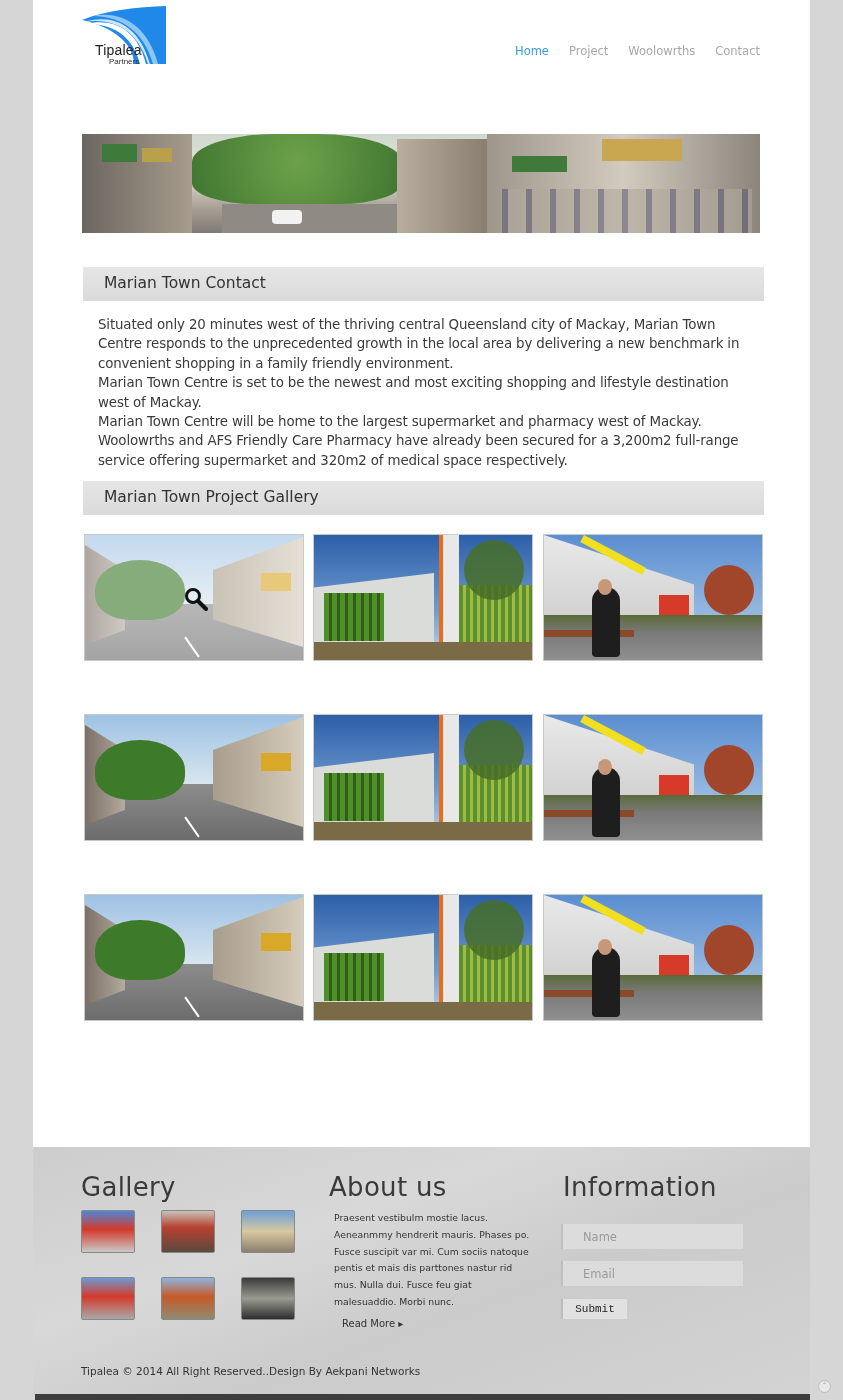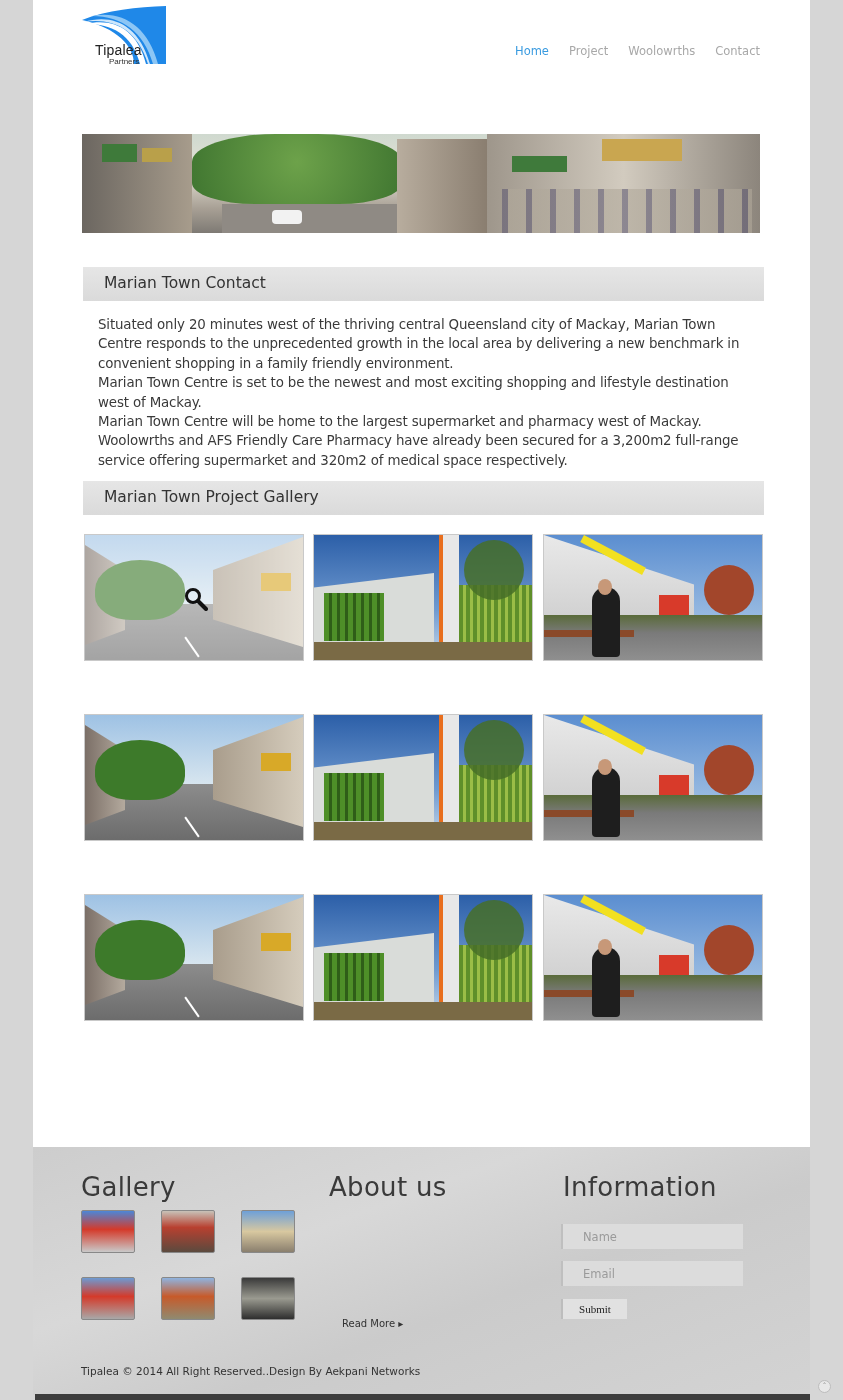--- a/index.html
+++ b/index.html
@@ -68,21 +68,21 @@
   .footer { position: absolute; left: 33px; top: 1147px; width: 777px; height: 248px;
     background: linear-gradient(160deg, #cdcdcd 0%, #d8d8d8 35%, #cbcbcb 60%, #d3d3d3 100%); }
   .f-title { position: absolute; font-size: 26px; color: #3a3a3a; font-family: "DejaVu Sans", sans-serif; letter-spacing: 0.3px; }
   .fthumb { position: absolute; width: 54px; height: 43px; border: 1px solid #888; overflow: hidden; border-radius: 2px; }
   .about-text { position: absolute; left: 301px; top: 63px; width: 200px; font-size: 9.3px; line-height: 16.8px; color: #333; font-family: "DejaVu Sans", sans-serif; }
   .read-more { position: absolute; left: 309px; top: 171px; font-size: 10px; color: #333; font-family: "DejaVu Sans", sans-serif; text-decoration: none; }
   .nl-input { position: absolute; left: 528px; width: 182px; height: 25px; border: none; border-left: 2px solid #bfbfbf;
     background: #dcdcdc; font-size: 11.5px; color: #9a9a9a; padding-left: 20px; font-family: "DejaVu Sans", sans-serif; }
   .nl-input::placeholder { color: #9a9a9a; }
   .submit-btn { position: absolute; left: 528px; top: 152px; width: 66px; height: 20px; background: #e1e1e1; border: none; border-left: 2px solid #bdbdbd;
-    font-size: 11px; color: #222; font-family: Liberation Serif, serif; }
+    font-size: 11px; color: #222; font-family: Liberation Mono, monospace; }
   .copyright { position: absolute; left: 48px; top: 218px; font-size: 10.5px; color: #333; font-family: "DejaVu Sans", sans-serif; }
 
   .bottom-strip { position: absolute; left: 35px; top: 1394px; width: 775px; height: 6px; background: #3d3d3d; }
   .scroll-top { position: absolute; left: 818px; top: 1380px; width: 13px; height: 13px; border-radius: 50%; background: #e8e8e8; border: 1px solid #bdbdbd;
     font-size: 7px; color: #777; text-align: center; line-height: 11px; }
 </style>
 </head>
 <body>
 
 <div class="page">
@@ -233,20 +233,21 @@
   <div class="f-title" style="left:48px;top:25px;text-align:center;">Gallery</div>
 
   <div class="fthumb" style="left:48px;top:63px;background:linear-gradient(180deg,#4d86d6 0%,#d43a2a 45%,#c9c9c9 100%);"></div>
   <div class="fthumb" style="left:128px;top:63px;background:linear-gradient(180deg,#c8c2b8 0%,#b84030 40%,#5b4a3e 100%);"></div>
   <div class="fthumb" style="left:208px;top:63px;background:linear-gradient(180deg,#6ea0d8 0%,#d8c8a0 50%,#8a7f6e 100%);"></div>
   <div class="fthumb" style="left:48px;top:130px;background:linear-gradient(180deg,#6d9ad2 0%,#d43a2a 45%,#a8a8a8 100%);"></div>
   <div class="fthumb" style="left:128px;top:130px;background:linear-gradient(180deg,#8fb3df 0%,#c75a2a 45%,#8f8a70 100%);"></div>
   <div class="fthumb" style="left:208px;top:130px;background:linear-gradient(180deg,#3a3a3a 0%,#9a9a90 50%,#2e2e2e 100%);"></div>
 
   <div class="f-title" style="left:296px;top:25px;">About us</div>
+  <div class="about-text">Praesent vestibulm mostie lacus. Aeneanmmy hendrerit mauris. Phases po. Fusce suscipit var mi. Cum sociis natoque pentis et mais dis parttones nastur rid mus. Nulla dui. Fusce feu giat malesuaddio. Morbi nunc.</div>
   <a href="#" class="read-more">Read More ▸</a>
 
   <div class="f-title" style="left:530px;top:25px;">Information</div>
   <input class="nl-input" type="text" style="top: 77px;" placeholder="Name">
   <input class="nl-input" type="text" style="top: 114px;" placeholder="Email">
   <button class="submit-btn">Submit</button>
 
   <div class="copyright">Tipalea © 2014 All Right Reserved..Design By Aekpani Networks</div>
 </footer>
 

